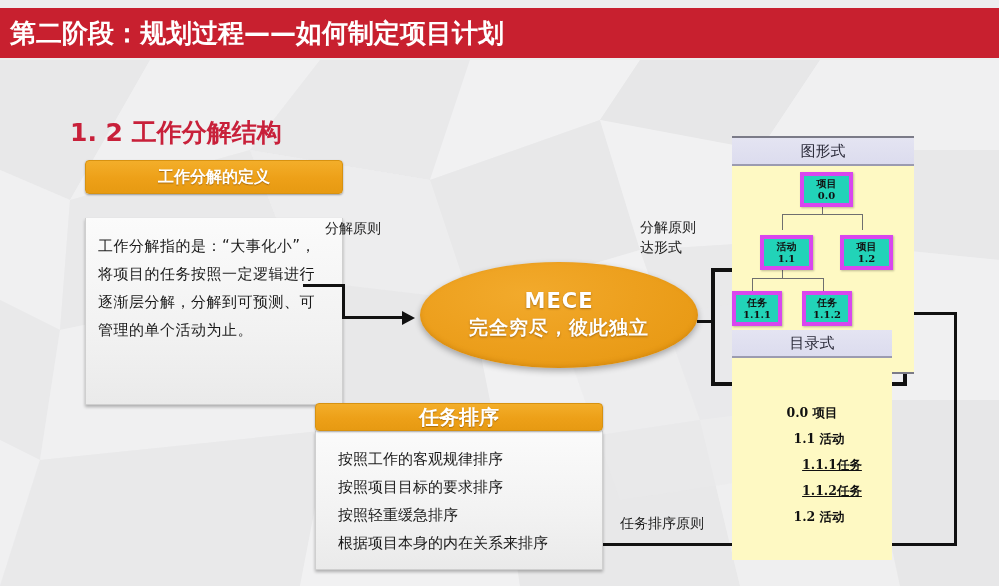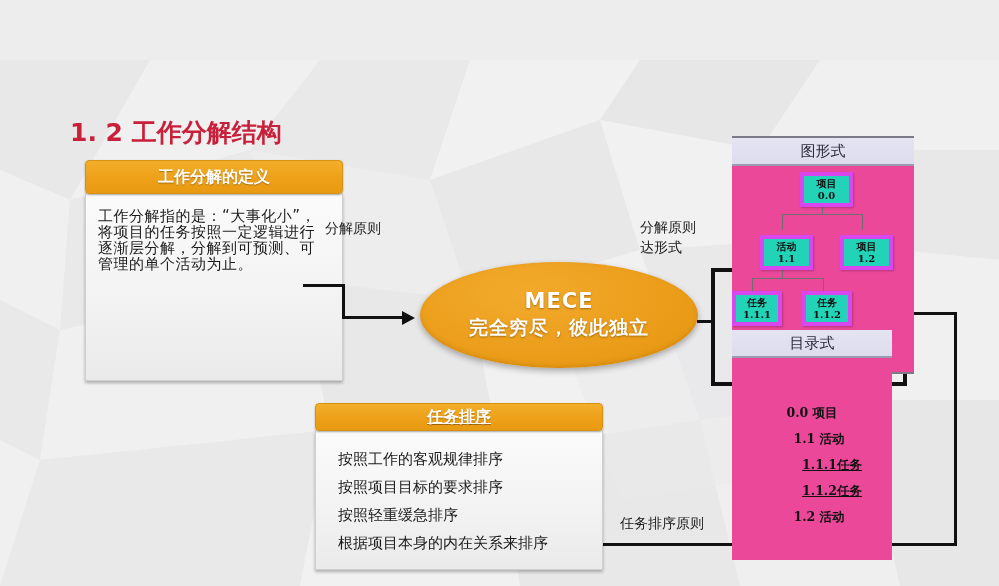--- a/index.html
+++ b/index.html
@@ -50,44 +50,45 @@
     border-top:none;
     box-shadow:0 2px 3px rgba(0,0,0,.28);
     color:#1a1a1a;
   }
 
   
   #def-card{left:85px;top:160px;width:258px;}
   #def-card .cap{height:32px;line-height:32px;font-size:16px;}
   #def-card .body{
     padding:14px 12px 12px 12px;
-    font-size:15px;line-height:16px;letter-spacing:.5px;
+    font-size:15px;line-height:28px;letter-spacing:.5px;
     min-height:160px;
+    margin-top:24px;
   }
 
   
   #order-card{left:315px;top:403px;width:288px;}
-  #order-card .cap{height:26px;line-height:26px;font-size:16px;text-decoration:underline;}
+  #order-card .cap{height:26px;line-height:26px;font-size:20px;}
   #order-card .body{padding:14px 0 12px 22px;font-size:15px;line-height:28px;}
   #order-card .body .li{white-space:nowrap;}
 
   
   #mece{
     position:absolute;left:420px;top:262px;width:278px;height:106px;
     border-radius:50%;
     background:radial-gradient(ellipse at 38% 30%,#f2aa2c 0%,#eda01e 45%,#e5960f 100%);
     box-shadow:0 3px 6px rgba(0,0,0,.30), inset 0 -2px 4px rgba(180,110,0,.35);
     display:flex;flex-direction:column;align-items:center;justify-content:center;
     color:#ffffff;text-shadow:0 1px 2px rgba(120,70,0,.6);
   }
   #mece .l1{font-size:21px;font-weight:bold;letter-spacing:1px;}
   #mece .l2{font-size:19px;font-weight:bold;margin-top:2px;letter-spacing:1px;}
 
   
-  .panel{position:absolute;background:#ec4899;}
+  .panel{position:absolute;background:#fef9c3;}
   .panel .rule{height:2px;background:#7b7b88;}
   .panel .hdr{
     background:linear-gradient(180deg,#e4e4f2 0%,#dcdcee 100%);
     text-align:center;color:#2b2b3a;
     font-family:"DejaVu Serif","Liberation Serif",serif;
     font-size:15px;line-height:26px;height:26px;
     border-bottom:2px solid #9b9bb0;
   }
   #panel-graphic{left:732px;top:136px;width:182px;height:238px;}
   #panel-list{left:732px;top:330px;width:160px;height:230px;}
@@ -162,20 +163,23 @@
         <polygon points="330,430 500,450 520,586 300,586" fill="#f1f1f2"></polygon>
         <polygon points="500,450 700,420 740,586 520,586" fill="#e8e8e9"></polygon>
         <polygon points="700,420 860,400 900,586 740,586" fill="#efeff0"></polygon>
         <polygon points="860,400 999,400 999,586 900,586" fill="#e7e7e8"></polygon>
         <polygon points="250,150 300,280 470,300 430,180" fill="#ebebec" opacity="0.6"></polygon>
         <polygon points="560,330 760,300 820,470 620,500" fill="#eaeaeb" opacity="0.55"></polygon>
       </g>
     </svg>
   </div>
 
+  <div class="titlebar">
+    <div class="txt">第二阶段：规划过程——如何制定项目计划</div>
+  </div>
 
   <div class="section-title">1. 2 工作分解结构</div>
 
   <div class="card" id="def-card">
     <div class="cap">工作分解的定义</div>
     <div class="body">工作分解指的是：“大事化小”，将项目的任务按照一定逻辑进行逐渐层分解，分解到可预测、可管理的单个活动为止。</div>
   </div>
 
   <div class="conn" style="left:303px;top:284px;width:42px;height:3px;"></div>
   <div class="conn" style="left:342px;top:284px;width:3px;height:35px;"></div>

